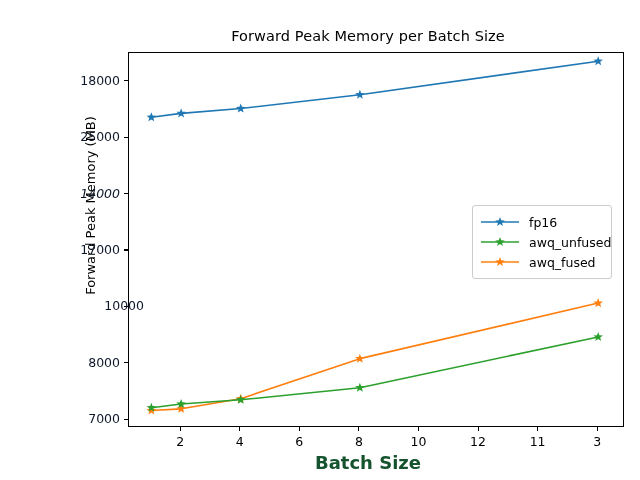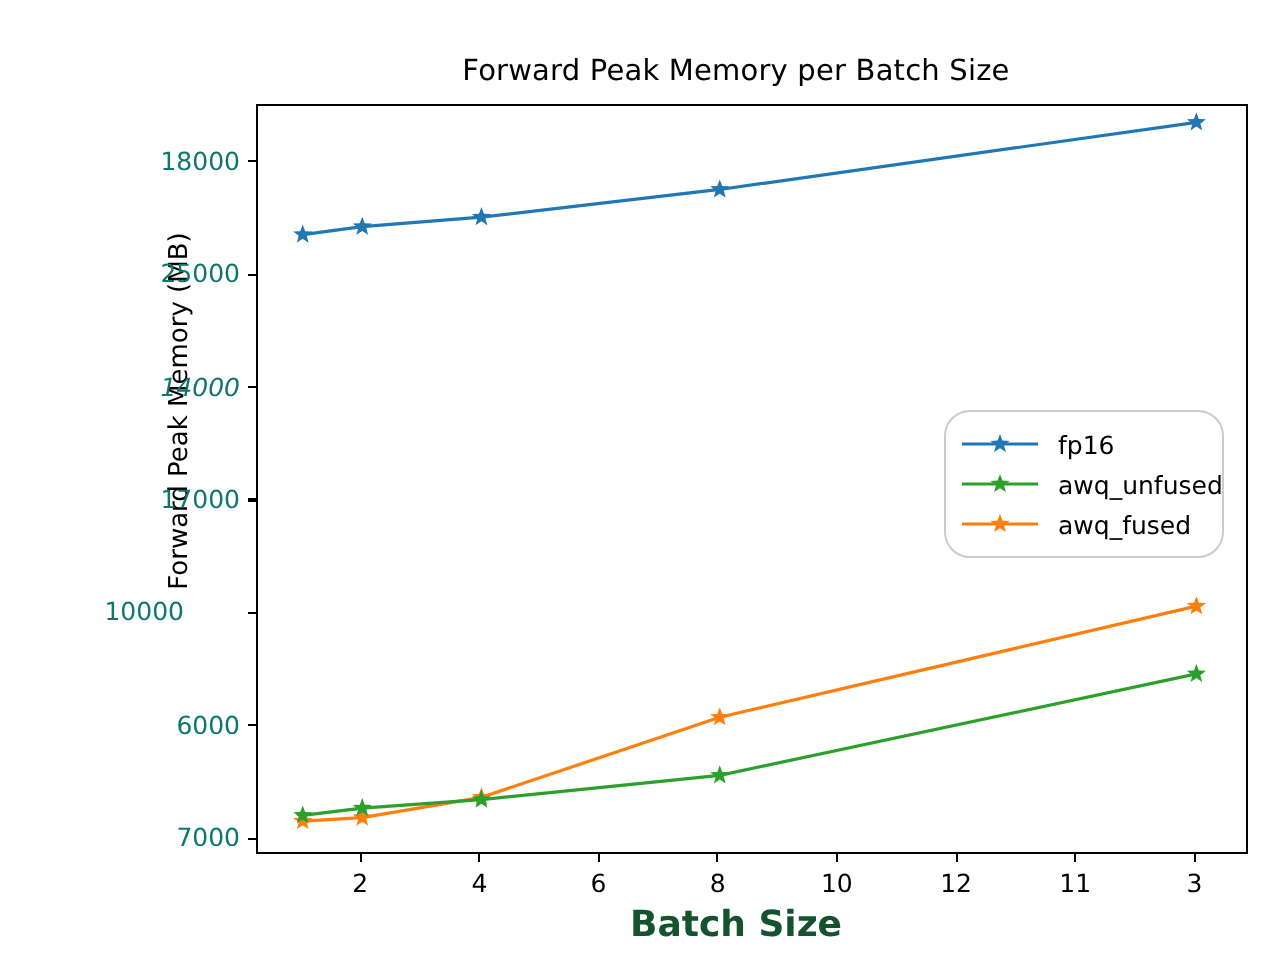--- a/index.html
+++ b/index.html
@@ -48,21 +48,21 @@
     top: 0;
     width: 496px;
     height: 375px;
     overflow: visible;
   }
   .ytick-label {
     position: absolute;
     right: 644px;           
     font-size: 12.5px;
     text-align: left;
-    color: #0f766e;
+    color: #0f172a;
     white-space: nowrap;
   }
   .ytick-mark {
     position: absolute;
     width: 4px;
     height: 1.1px;
     background: #000000;
   }
   .xtick-label {
     position: absolute;
@@ -99,21 +99,21 @@
     transform-origin: center center;
   }
   #legend {
     position: absolute;
     left: 424px;
     top: 205px;
     width: 140px;
     padding: 6px 8px 6px 7px;
     box-sizing: border-box;
     border: 1px solid #cccccc;
-    border-radius: 13px;
+    border-radius: 3px;
     background: #ffffff;
   }
   .legend-row {
     display: flex;
     align-items: center;
     height: 20px;
   }
   .legend-swatch {
     width: 40px;
     height: 16px;
@@ -139,23 +139,23 @@
 
   <div id="chart-title">Forward Peak Memory per Batch Size</div>
 
   <div id="ylabel">Forward Peak Memory (MB)</div>
   <div id="xlabel">Batch Size</div>
 
   <div id="ticks-layer">
       <div class="ytick-mark" style="left: 76px; top: 418.605px;"></div>
       <div class="ytick-label" style="right: 568px; left: auto; top: 411.105px;">7000</div>
       <div class="ytick-mark" style="left: 76px; top: 362.214px;"></div>
-      <div class="ytick-label" style="right: 568px; left: auto; top: 354.714px;">6000</div>
+      <div class="ytick-label" style="right: 568px; left: auto; top: 354.714px;">8000</div>
       <div class="ytick-mark" style="left: 76px; top: 305.823px;"></div>
-      <div class="ytick-label" style="right: 596px; left: auto; top: 298.323px;">10000</div>
+      <div class="ytick-label" style="right: 544px; left: auto; top: 298.323px;">10000</div>
       <div class="ytick-mark" style="left: 76px; top: 249.432px;"></div>
       <div class="ytick-label" style="right: 568px; left: auto; top: 241.932px;">17000</div>
       <div class="ytick-mark" style="left: 76px; top: 193.041px;"></div>
       <div class="ytick-label" style="right: 568px; left: auto; top: 185.541px; font-style: italic;">14000</div>
       <div class="ytick-mark" style="left: 76px; top: 136.65px;"></div>
       <div class="ytick-label" style="right: 568px; left: auto; top: 129.15px;">25000</div>
       <div class="ytick-mark" style="left: 76px; top: 80.2594px;"></div>
       <div class="ytick-label" style="right: 568px; left: auto; top: 72.7594px;">18000</div>
       <div class="xtick-mark" style="left: 131.632px; top: 427px;"></div>
       <div class="xtick-label" style="left: 102.132px; width: 60px; top: 434px;">2</div>

